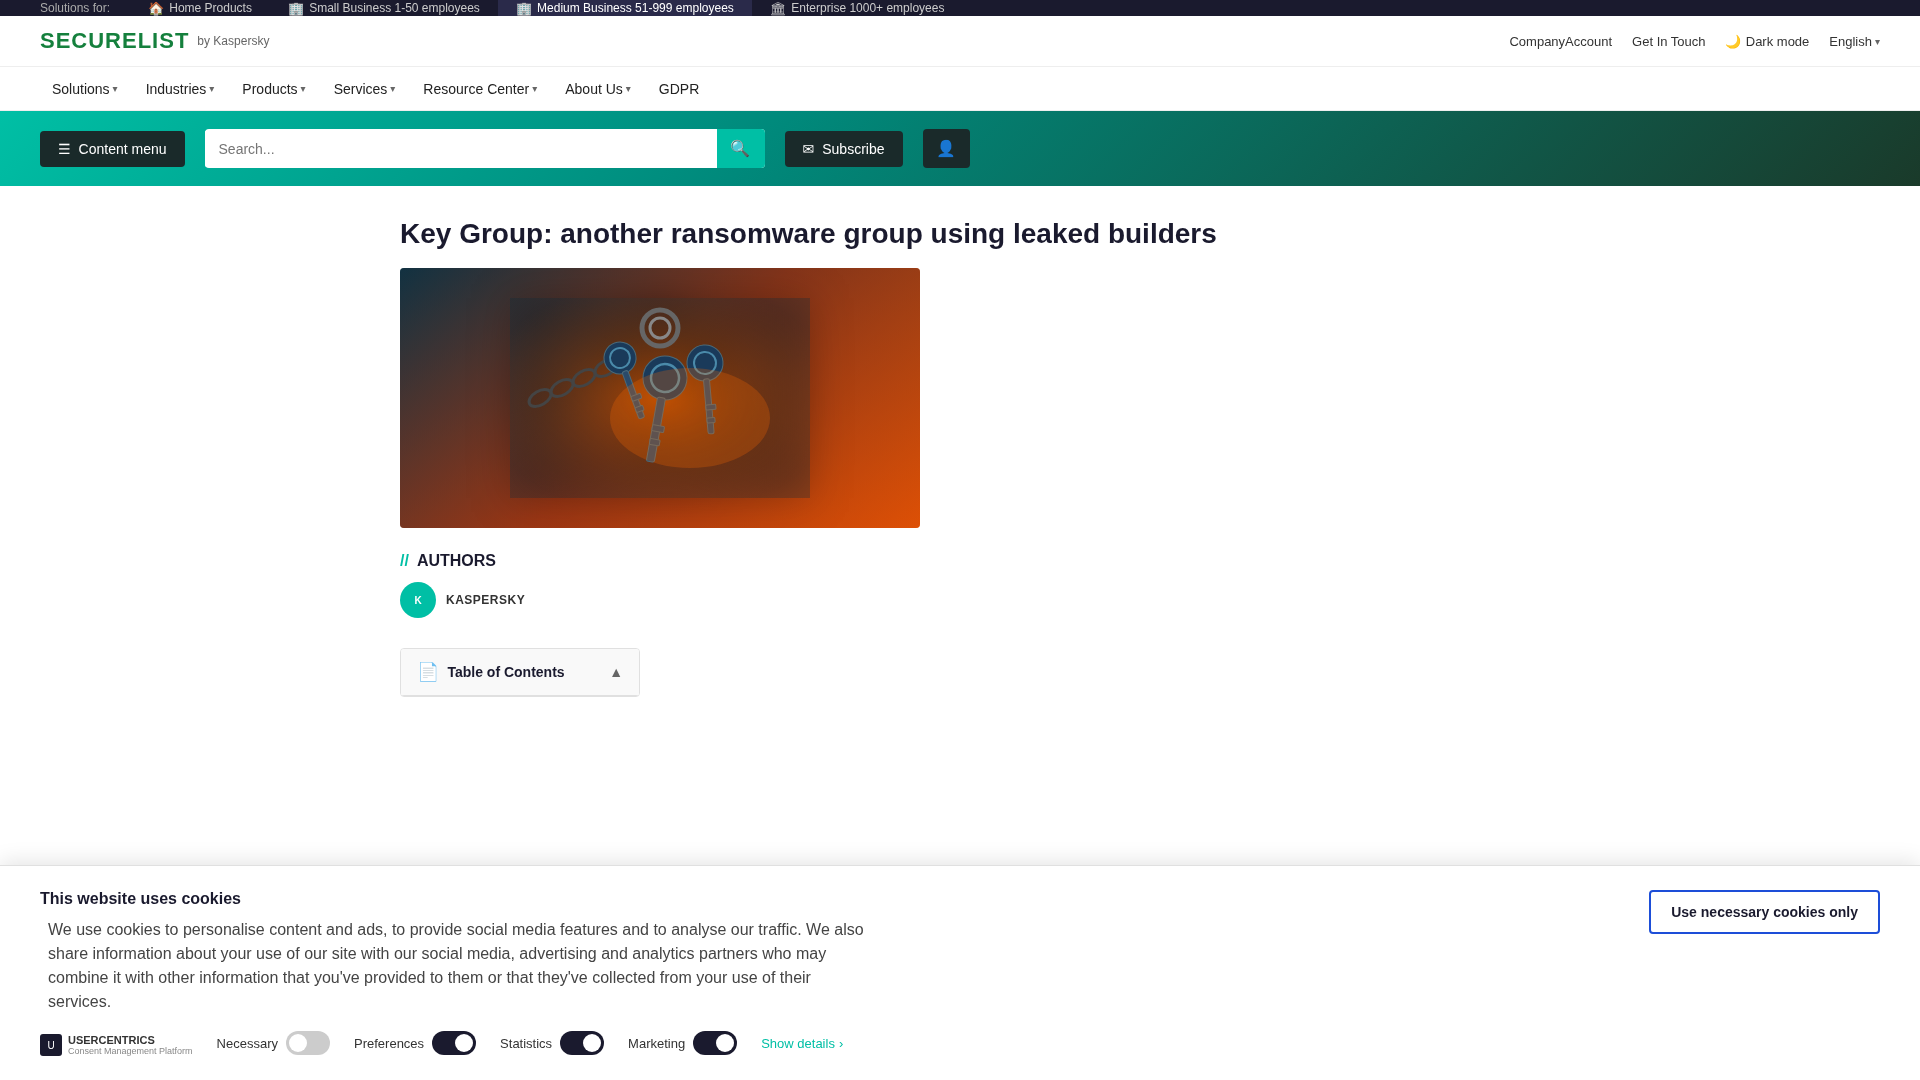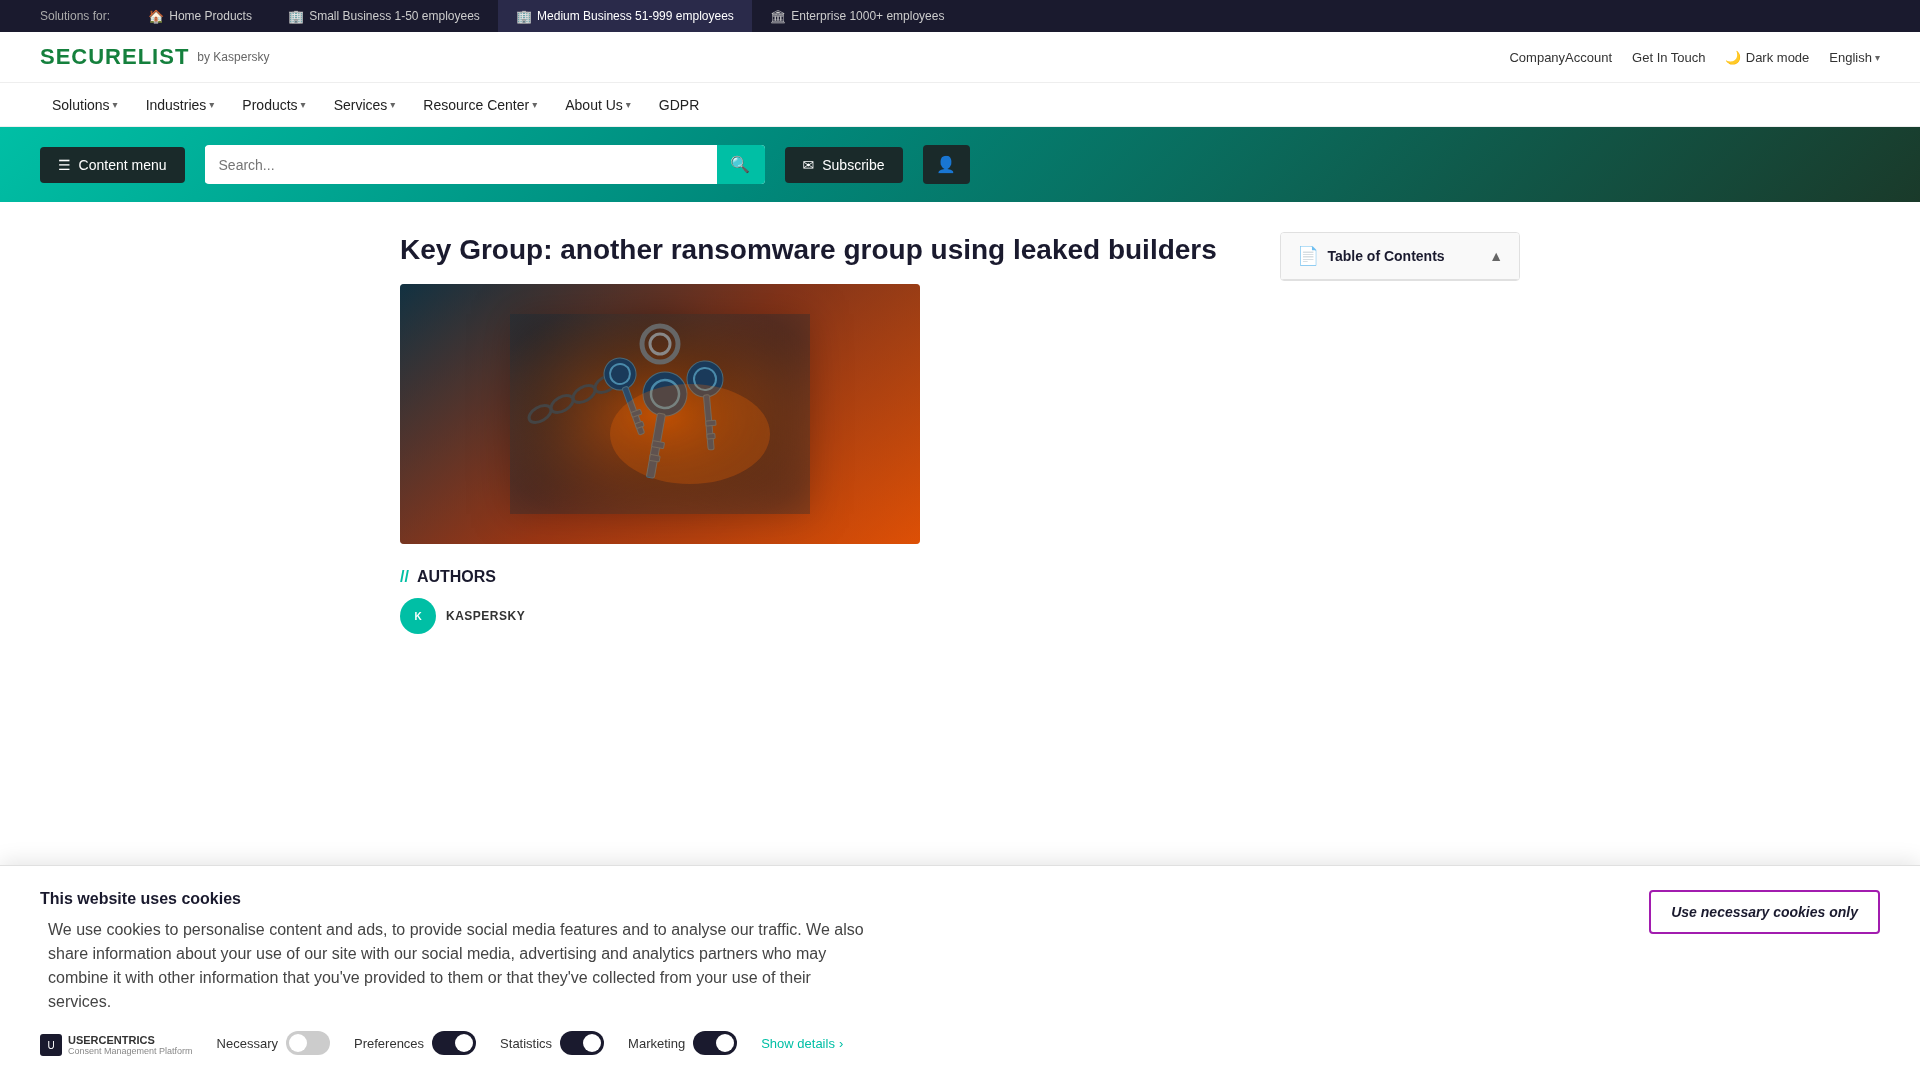--- a/index.html
+++ b/index.html
@@ -6,21 +6,21 @@
     body { font-family: Arial, sans-serif; font-size: 14px; color: #1a1a2e; background: #fff; }
 
     
     .top-bar {
       background: #1a1a2e;
       color: #ccc;
       font-size: 12px;
       padding: 0 40px;
       display: flex;
       align-items: center;
-      height: 32px;
+      height: 16px;
       gap: 0;
     }
     .top-bar-solutions {
       color: #aaa;
       margin-right: 20px;
     }
     .top-bar-item {
       display: flex;
       align-items: center;
       gap: 5px;
@@ -176,20 +176,21 @@
       cursor: pointer;
     }
 
     
     .main-content {
       max-width: 1200px;
       margin: 30px auto;
       padding: 0 40px;
       display: flex;
       gap: 30px;
+      flex-direction: column;
     }
     .article-area {
       flex: 1;
     }
     .article-title {
       font-size: 28px;
       font-weight: bold;
       color: #1a1a2e;
       margin-bottom: 16px;
       line-height: 1.3;
@@ -425,28 +426,27 @@
       padding: 14px 20px;
       border-radius: 4px;
       font-size: 14px;
       font-weight: bold;
       cursor: pointer;
       white-space: nowrap;
     }
     .necessary-btn {
       background: #fff;
       color: #1a1a2e;
-      border: 2px solid #a21caf;
+      border: 2px solid #1d4ed8;
       padding: 12px 20px;
       border-radius: 4px;
       font-size: 14px;
       font-weight: bold;
       cursor: pointer;
       white-space: nowrap;
-      font-style: italic;
     }
     .usercentrics-logo {
       display: flex;
       align-items: center;
       gap: 6px;
       margin-top: 4px;
     }
     .usercentrics-icon {
       width: 22px;
       height: 22px;

